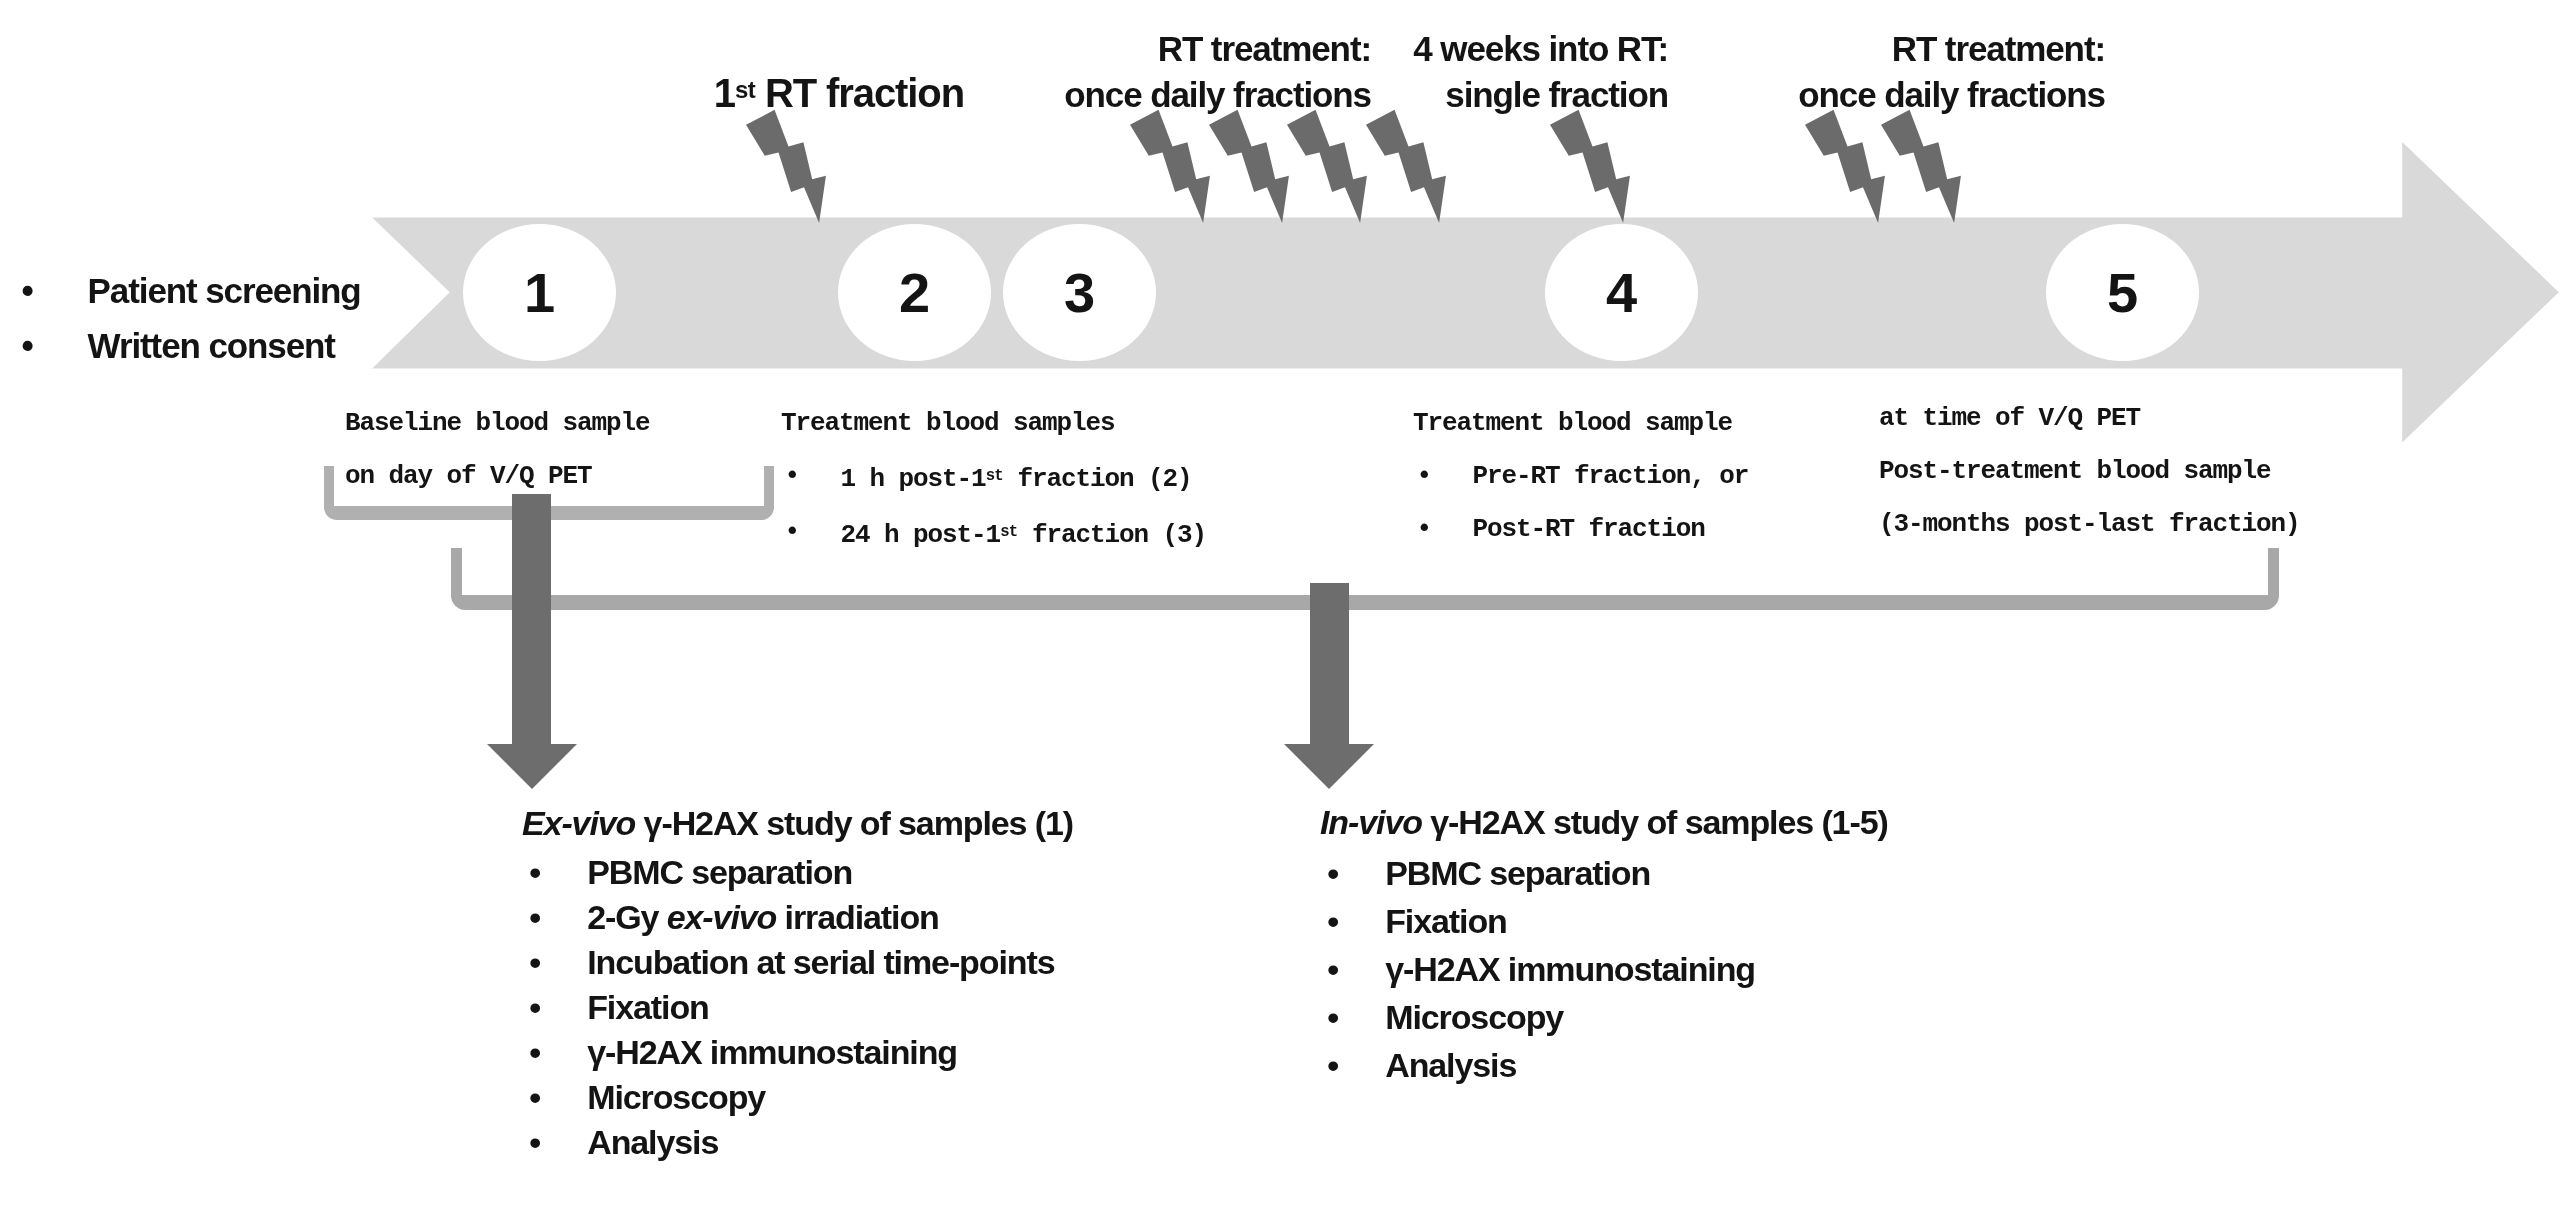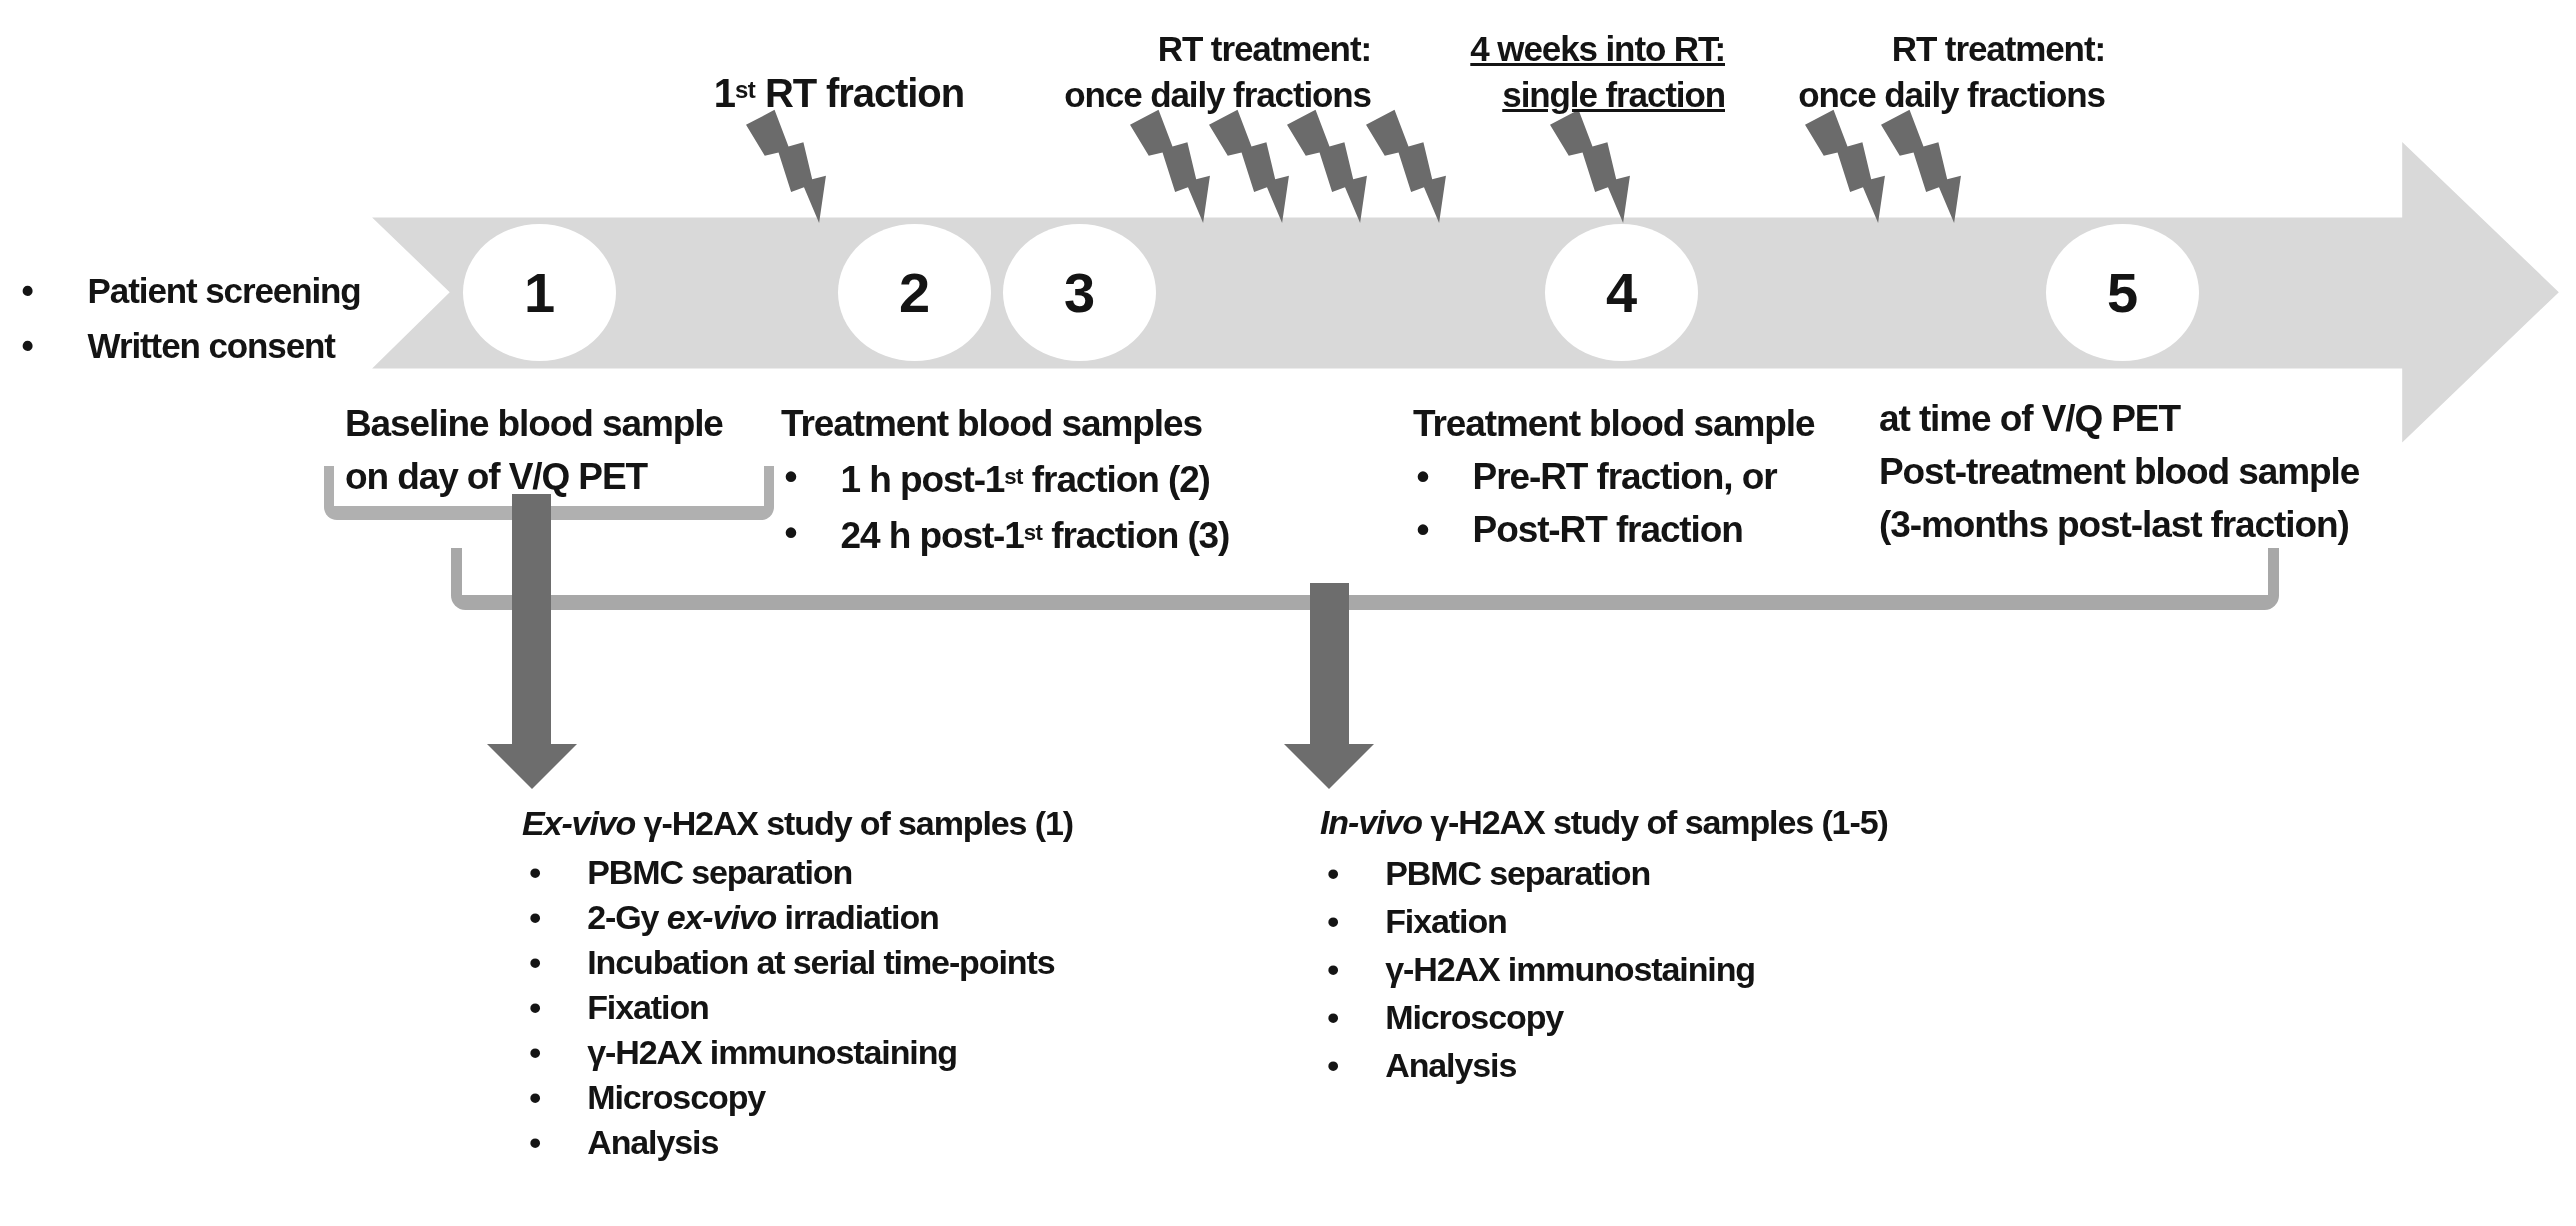--- a/index.html
+++ b/index.html
@@ -16,21 +16,21 @@
     font-size:56px; letter-spacing:0;
   }
   .bolt { position:absolute; top:103px; width:108px; height:126px; }
   .bolt polygon { fill:var(--bolt,#6b6b6b); }
   .toplabel { position:absolute; width:360px; text-align:right; font-size:35px; line-height:46px; }
   .t1 { font-size:40px; line-height:42px; }
   sup, .sup { font-size:0.6em; vertical-align:0.38em; letter-spacing:-0.7px; }
   .notes { position:absolute; left:21.6px; top:263px; font-size:35px; line-height:55px; }
   .row { display:flex; }
   .notes .mk { width:66px; letter-spacing:0; }
-  .blk { position:absolute; font-size:37px; line-height:53px; }
+  .blk { position:absolute; font-size:26px; line-height:53px;font-family:Liberation Mono, monospace; }
   .blk .row { line-height:53px; }
   .blk .mk { width:56px; padding-left:3.6px; letter-spacing:0; }
   .bracket { position:absolute; border-style:solid; border-top:none; background:transparent; }
   .bracket.small {
     left:324px; top:466px; width:430px; height:40px;
     border-color:var(--bracket1,#b0b0b0);
     border-width:0 10.8px 14.4px 10.8px; border-radius:0 0 13px 13px;
   }
   .bracket.big {
     left:451px; top:548px; width:1806px; height:47px;
@@ -114,21 +114,21 @@
       <span>5</span>
     </div>
 
   <div class="toplabel t1" style="left:604px; top:69px;">
     <span>1</span><span class="sup">st</span><span> RT fraction</span>
   </div>
   <div class="toplabel" style="left:1011px; top:26px;">
     <div>RT treatment:</div>
     <div>once daily fractions</div>
   </div>
-  <div class="toplabel" style="left:1365px; top:26px;text-decoration:underline;">
+  <div class="toplabel" style="left:1308px; top:26px;">
     <div>4 weeks into RT:</div>
     <div>single fraction</div>
   </div>
   <div class="toplabel" style="left:1745px; top:26px;">
     <div>RT treatment:</div>
     <div>once daily fractions</div>
   </div>
 
   <div class="notes">
     <div class="row">

